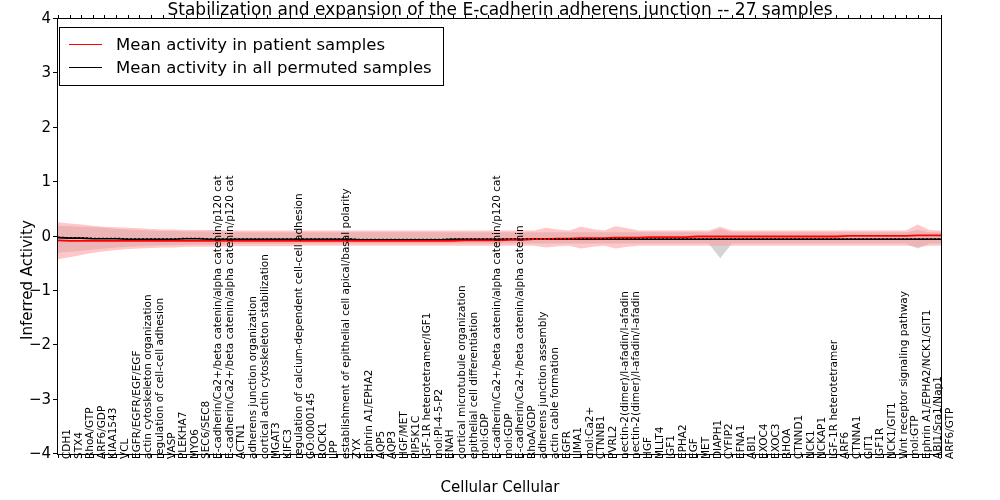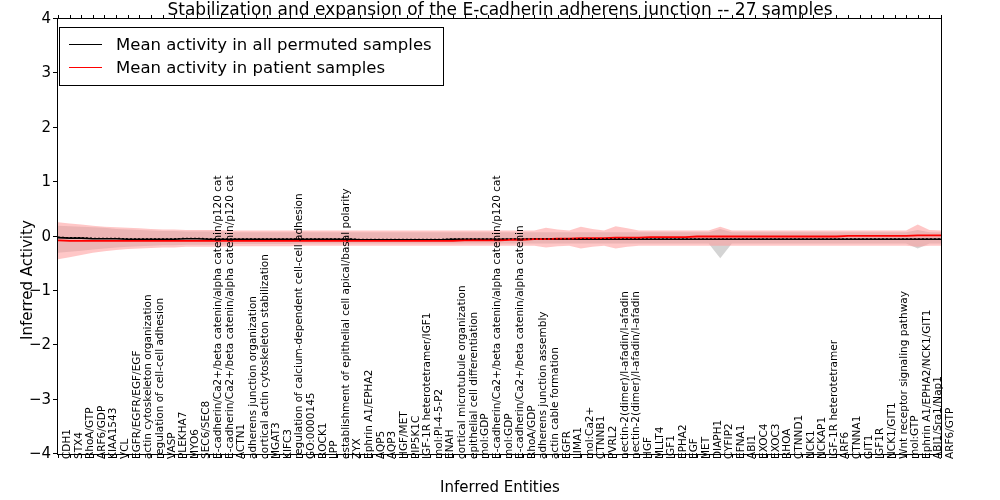--- a/index.html
+++ b/index.html
@@ -47,21 +47,21 @@
   svg{display:block;}
 </style>
 </head>
 <body>
 
 <div id="fig">
 
   <div id="title">Stabilization and expansion of the E-cadherin adherens junction -- 27 samples</div>
 
   <div id="ylabel">Inferred Activity</div>
-  <div id="xlabel">Inferred Entities</div>
+  <div id="xlabel">Cellular Cellular</div>
 
   <div id="yticks">
       <div class="ytick" style="top: 18px; right: 949px;">4</div>
       <div style="position: absolute; left: 53px; top: 18px; width: 4px; height: 1px; background: rgb(0, 0, 0);"></div>
       <div class="ytick" style="top: 72.375px; right: 949px;">3</div>
       <div style="position: absolute; left: 53px; top: 72.375px; width: 4px; height: 1px; background: rgb(0, 0, 0);"></div>
       <div class="ytick" style="top: 126.75px; right: 949px;">2</div>
       <div style="position: absolute; left: 53px; top: 126.75px; width: 4px; height: 1px; background: rgb(0, 0, 0);"></div>
       <div class="ytick" style="top: 181.125px; right: 949px;">1</div>
       <div style="position: absolute; left: 53px; top: 181.125px; width: 4px; height: 1px; background: rgb(0, 0, 0);"></div>
@@ -316,22 +316,22 @@
       <div class="xcat" style="left: 828.908px; top: 459px;">NCK1/GIT1</div>
       <div class="xcat" style="left: 840.526px; top: 459px;">Wnt receptor signaling pathway</div>
       <div class="xcat" style="left: 852.145px; top: 459px;">mol:GTP</div>
       <div class="xcat" style="left: 863.763px; top: 459px;">Ephrin A1/EPHA2/NCK1/GIT1</div>
       <div class="xcat" style="left: 875.382px; top: 459px;">ABI1/Sra1/Nap1</div>
       <div class="xcat" style="left: 887px; top: 459px;">ARF6/GTP</div>
     </div>
 
   <div id="legend">
     <div class="lgrow">
+      <span class="lgline red"></span>
+      <span class="lgtxt">Mean activity in patient samples</span>
+    </div>
+    <div class="lgrow">
       <span class="lgline"></span>
       <span class="lgtxt">Mean activity in all permuted samples</span>
     </div>
-    <div class="lgrow">
-      <span class="lgline red"></span>
-      <span class="lgtxt">Mean activity in patient samples</span>
-    </div>
   </div>
 
 </div>
 
 </body></html>

